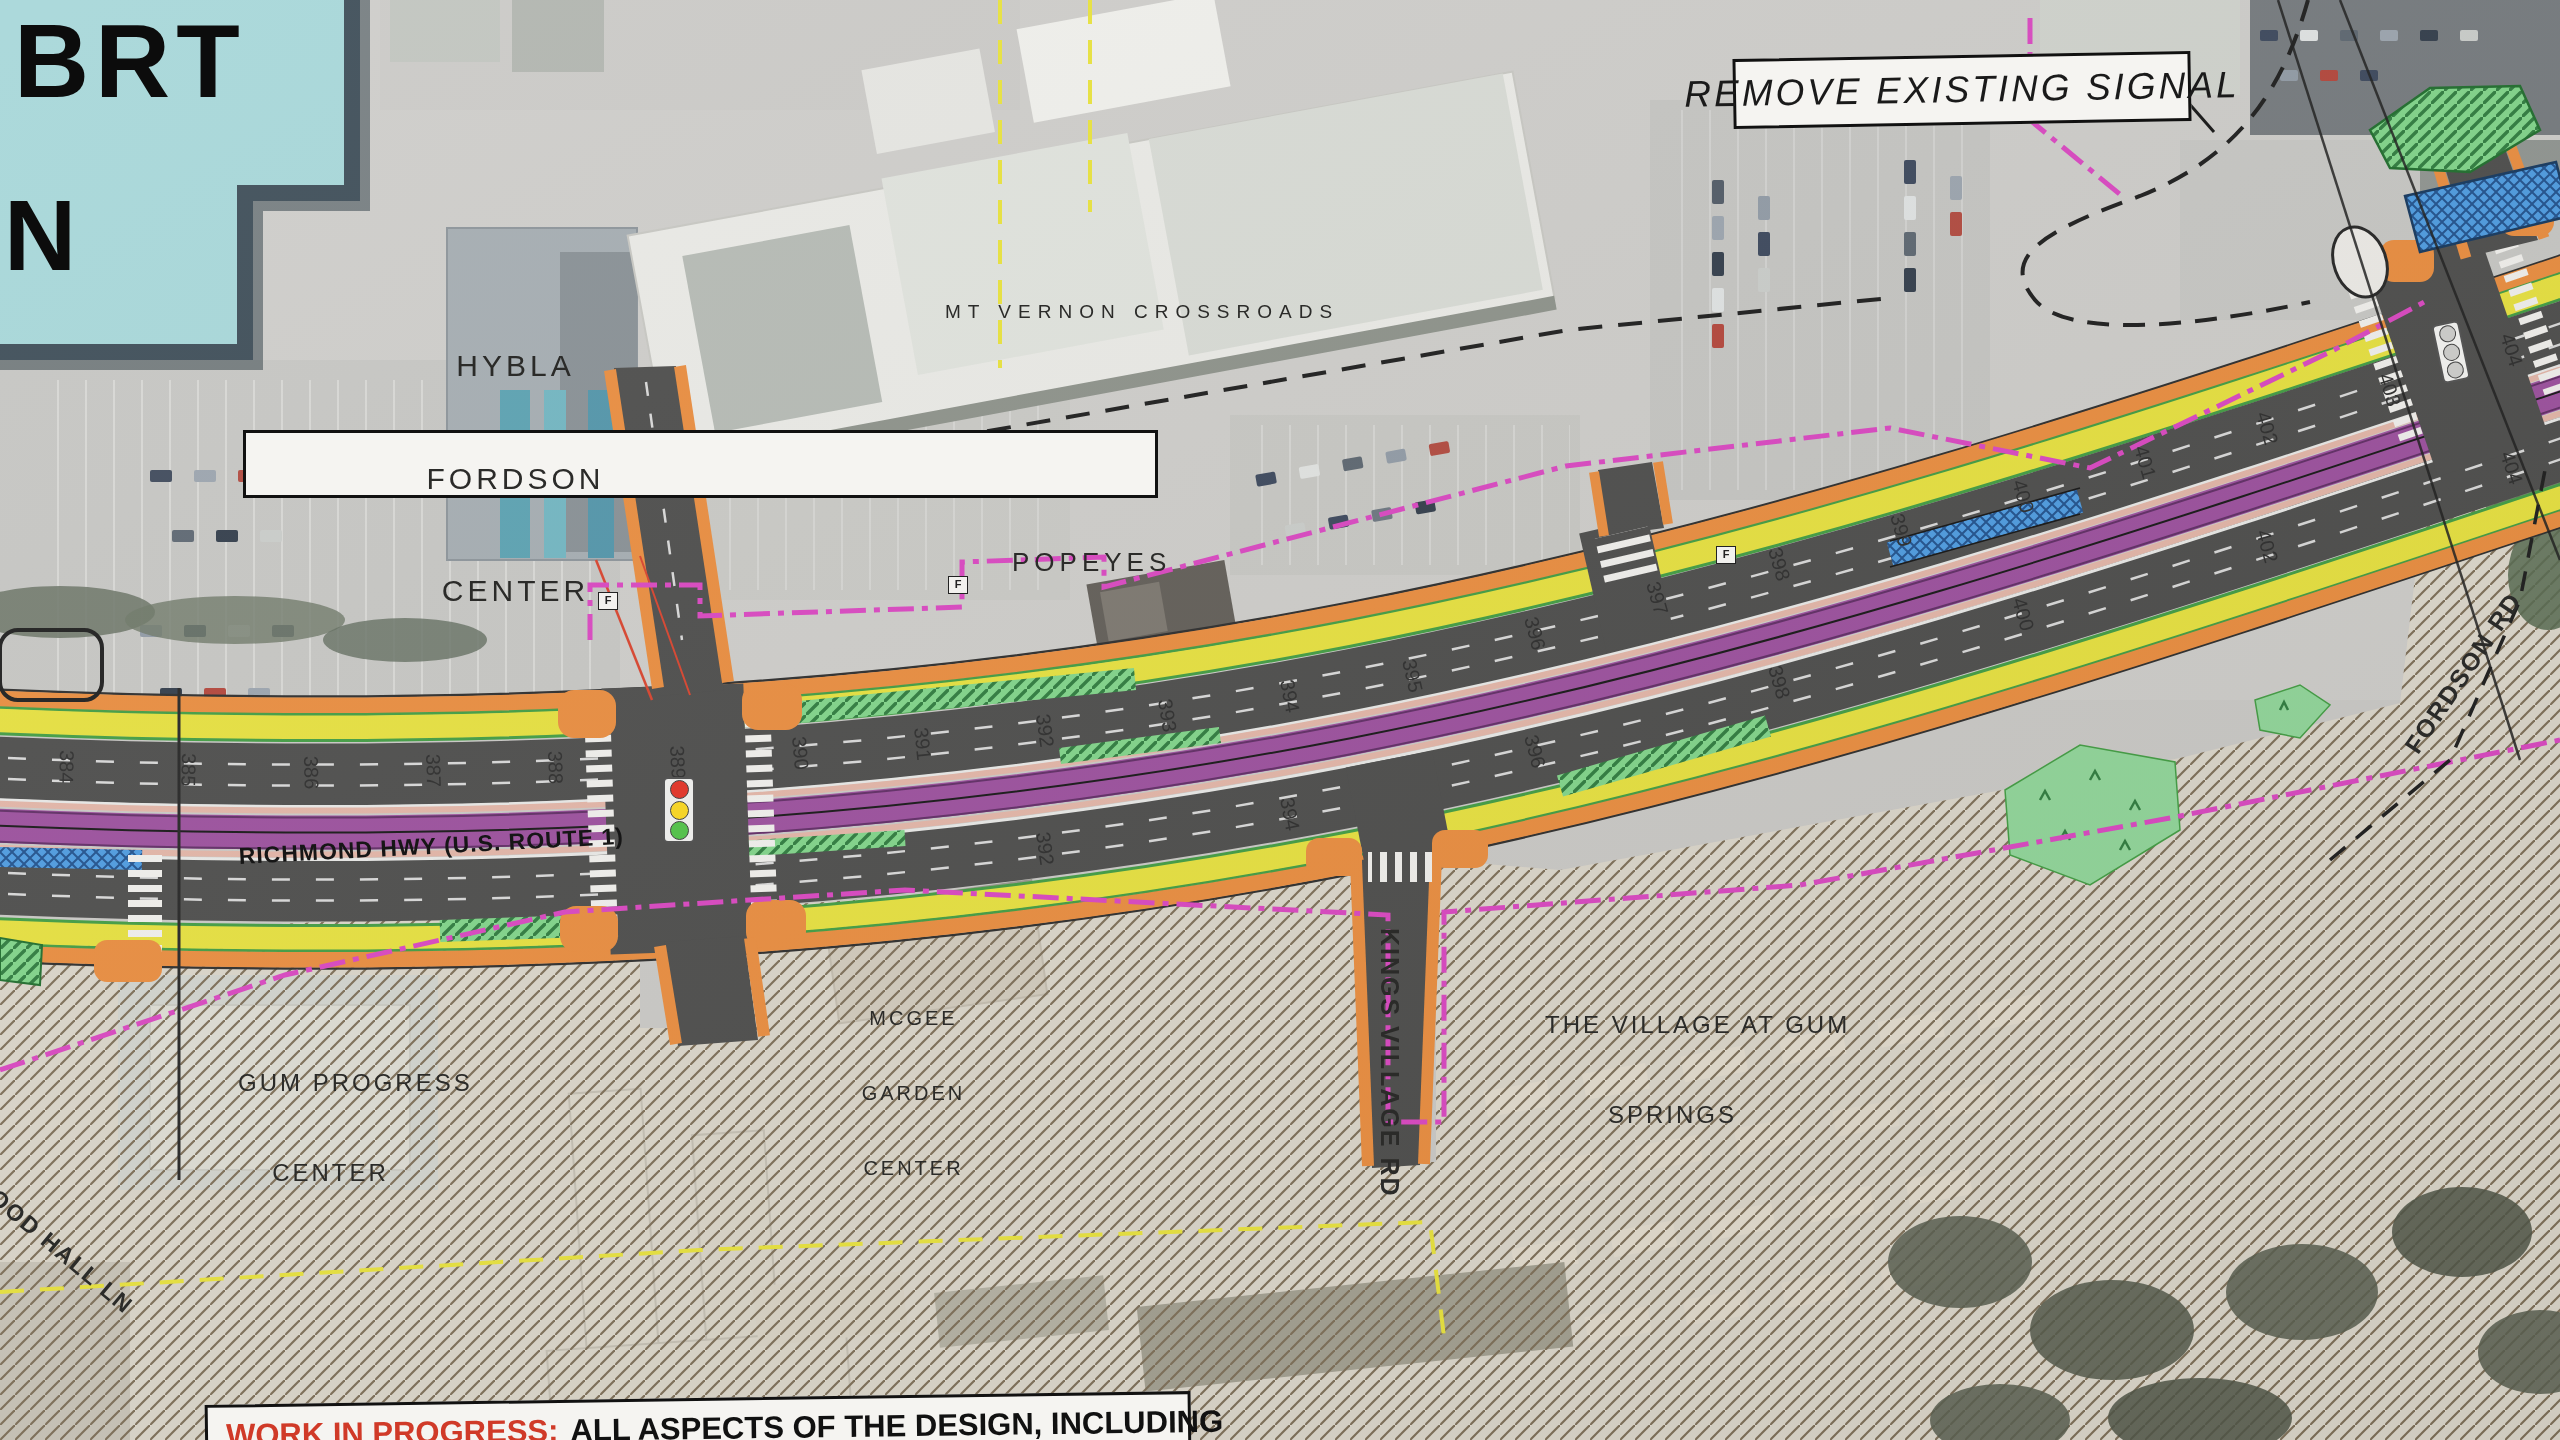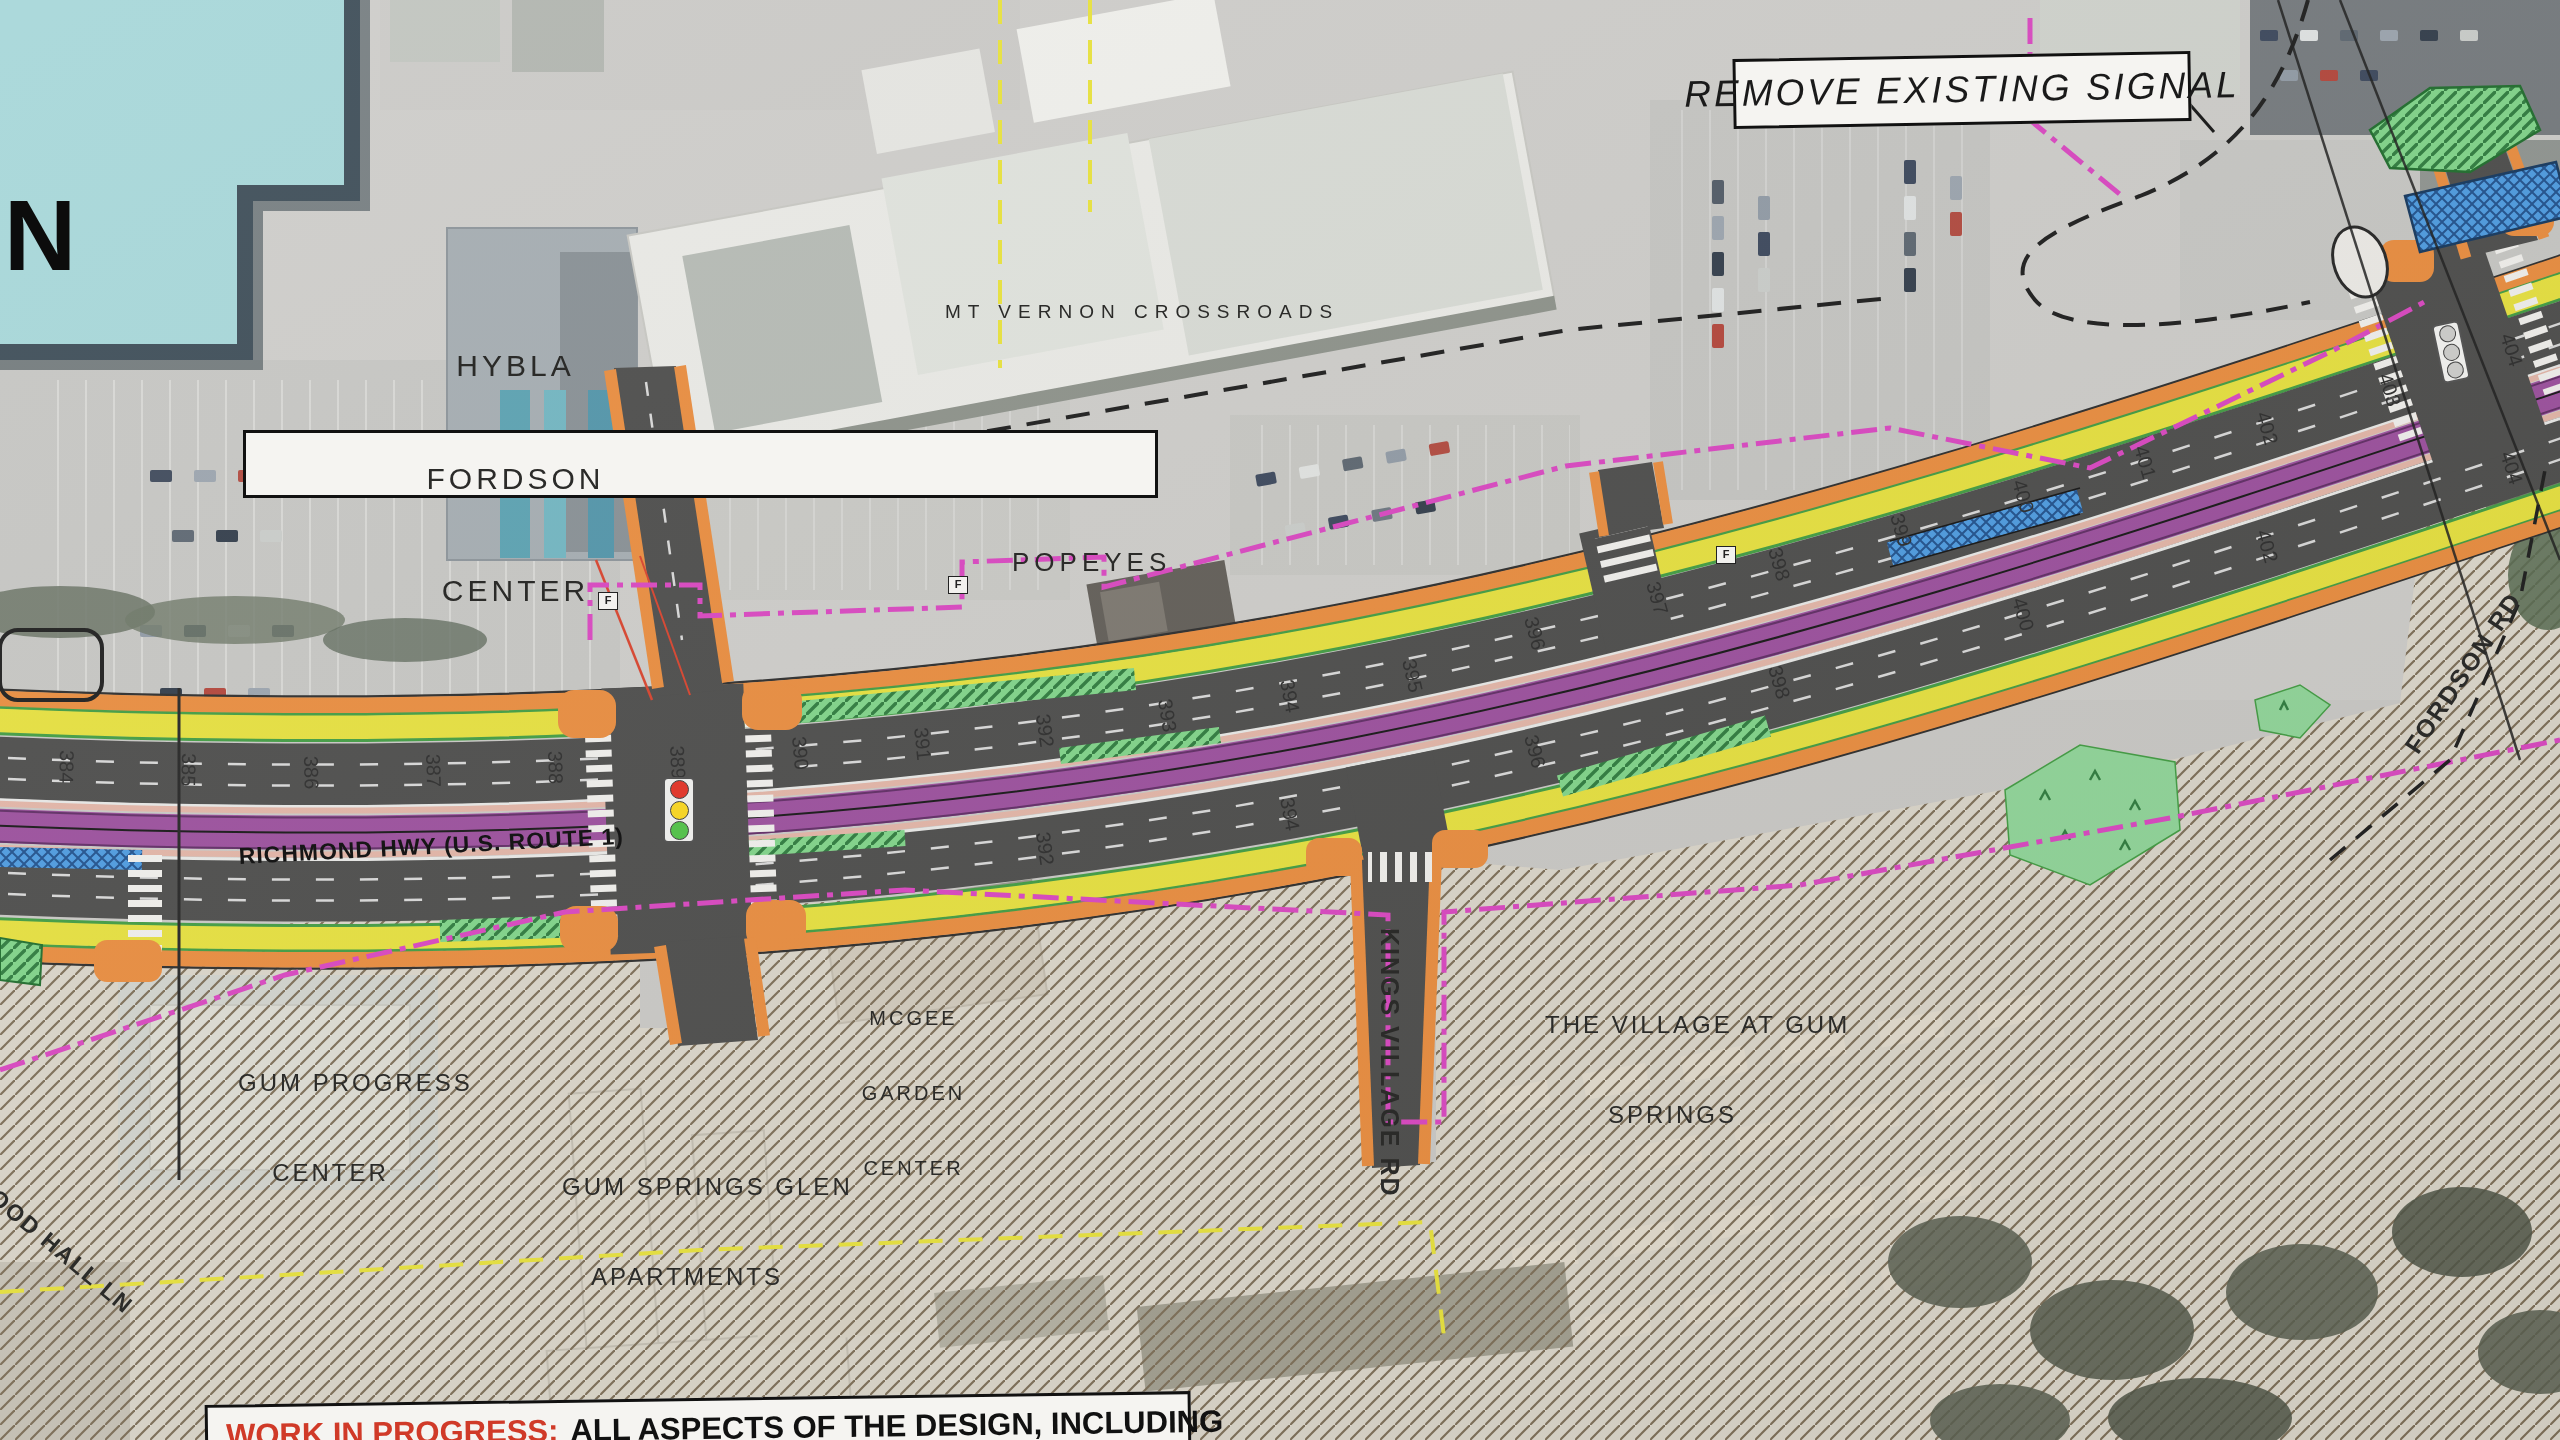--- a/index.html
+++ b/index.html
@@ -384,20 +384,21 @@
 
   <g>
     <path d="M0,0 L352,0 L352,193 L245,193 L245,352 L0,352 Z" fill="#a5d6d8"></path>
     <path d="M360,-10 L360,201 L253,201 L253,360 L-10,360" fill="none" stroke="#2c3a42" stroke-width="20" opacity="0.55"></path>
     <path d="M352,-8 L352,193 L245,193 L245,352 L-8,352" fill="none" stroke="#3a4a55" stroke-width="16"></path>
   </g>
 
   <rect width="2560" height="1440" fill="url(#gradLight)" opacity="0.08"></rect>
 </svg>
 
+<div class="titleblock-text" style="left:14px;top:2px;font-size:104px;letter-spacing:6px;">BRT</div>
 <div class="titleblock-text" style="left:4px;top:178px;font-size:100px;">N</div>
 
 <div class="annobox" style="left:1733px;top:55px;width:452px;height:64px;transform:rotate(-1deg);">
   <span style="font-style:italic;font-size:37px;letter-spacing:3px;color:#1a1a1a;">REMOVE EXISTING SIGNAL</span>
 </div>
 
 <div class="annobox" style="left:243px;top:430px;width:895px;height:62px;flex-direction:column;align-items:flex-start;padding-left:14px;">
 </div>
 
 <div class="annobox" style="left:205px;top:1398px;width:962px;height:56px;transform:rotate(-0.8deg);justify-content:flex-start;padding-left:18px;">
@@ -421,24 +422,20 @@
   <div>GUM PROGRESS</div>
   <div>CENTER</div>
 </div>
 
 <div class="lbl center" style="left:836px;top:956px;width:155px;font-size:20px;letter-spacing:3px;">
   <div>MCGEE</div>
   <div>GARDEN</div>
   <div>CENTER</div>
 </div>
 
-<div class="lbl center" style="left:562px;top:1112px;width:250px;font-size:24px;letter-spacing:3px;">
-  <div>GUM SPRINGS GLEN</div>
-  <div>APARTMENTS</div>
-</div>
 
 <div class="lbl center" style="left:1545px;top:950px;width:255px;font-size:24px;letter-spacing:3px;">
   <div>THE VILLAGE AT GUM</div>
   <div>SPRINGS</div>
 </div>
 
 <div class="lbl" style="left:1405px;top:928px;font-size:25px;font-weight:bold;letter-spacing:2px;transform:rotate(90deg);transform-origin:left top;">KINGS VILLAGE RD</div>
 
 <div class="lbl" style="left:2398px;top:742px;font-size:25px;font-weight:bold;letter-spacing:2px;transform:rotate(-56deg);transform-origin:left top;">FORDSON RD</div>
 

